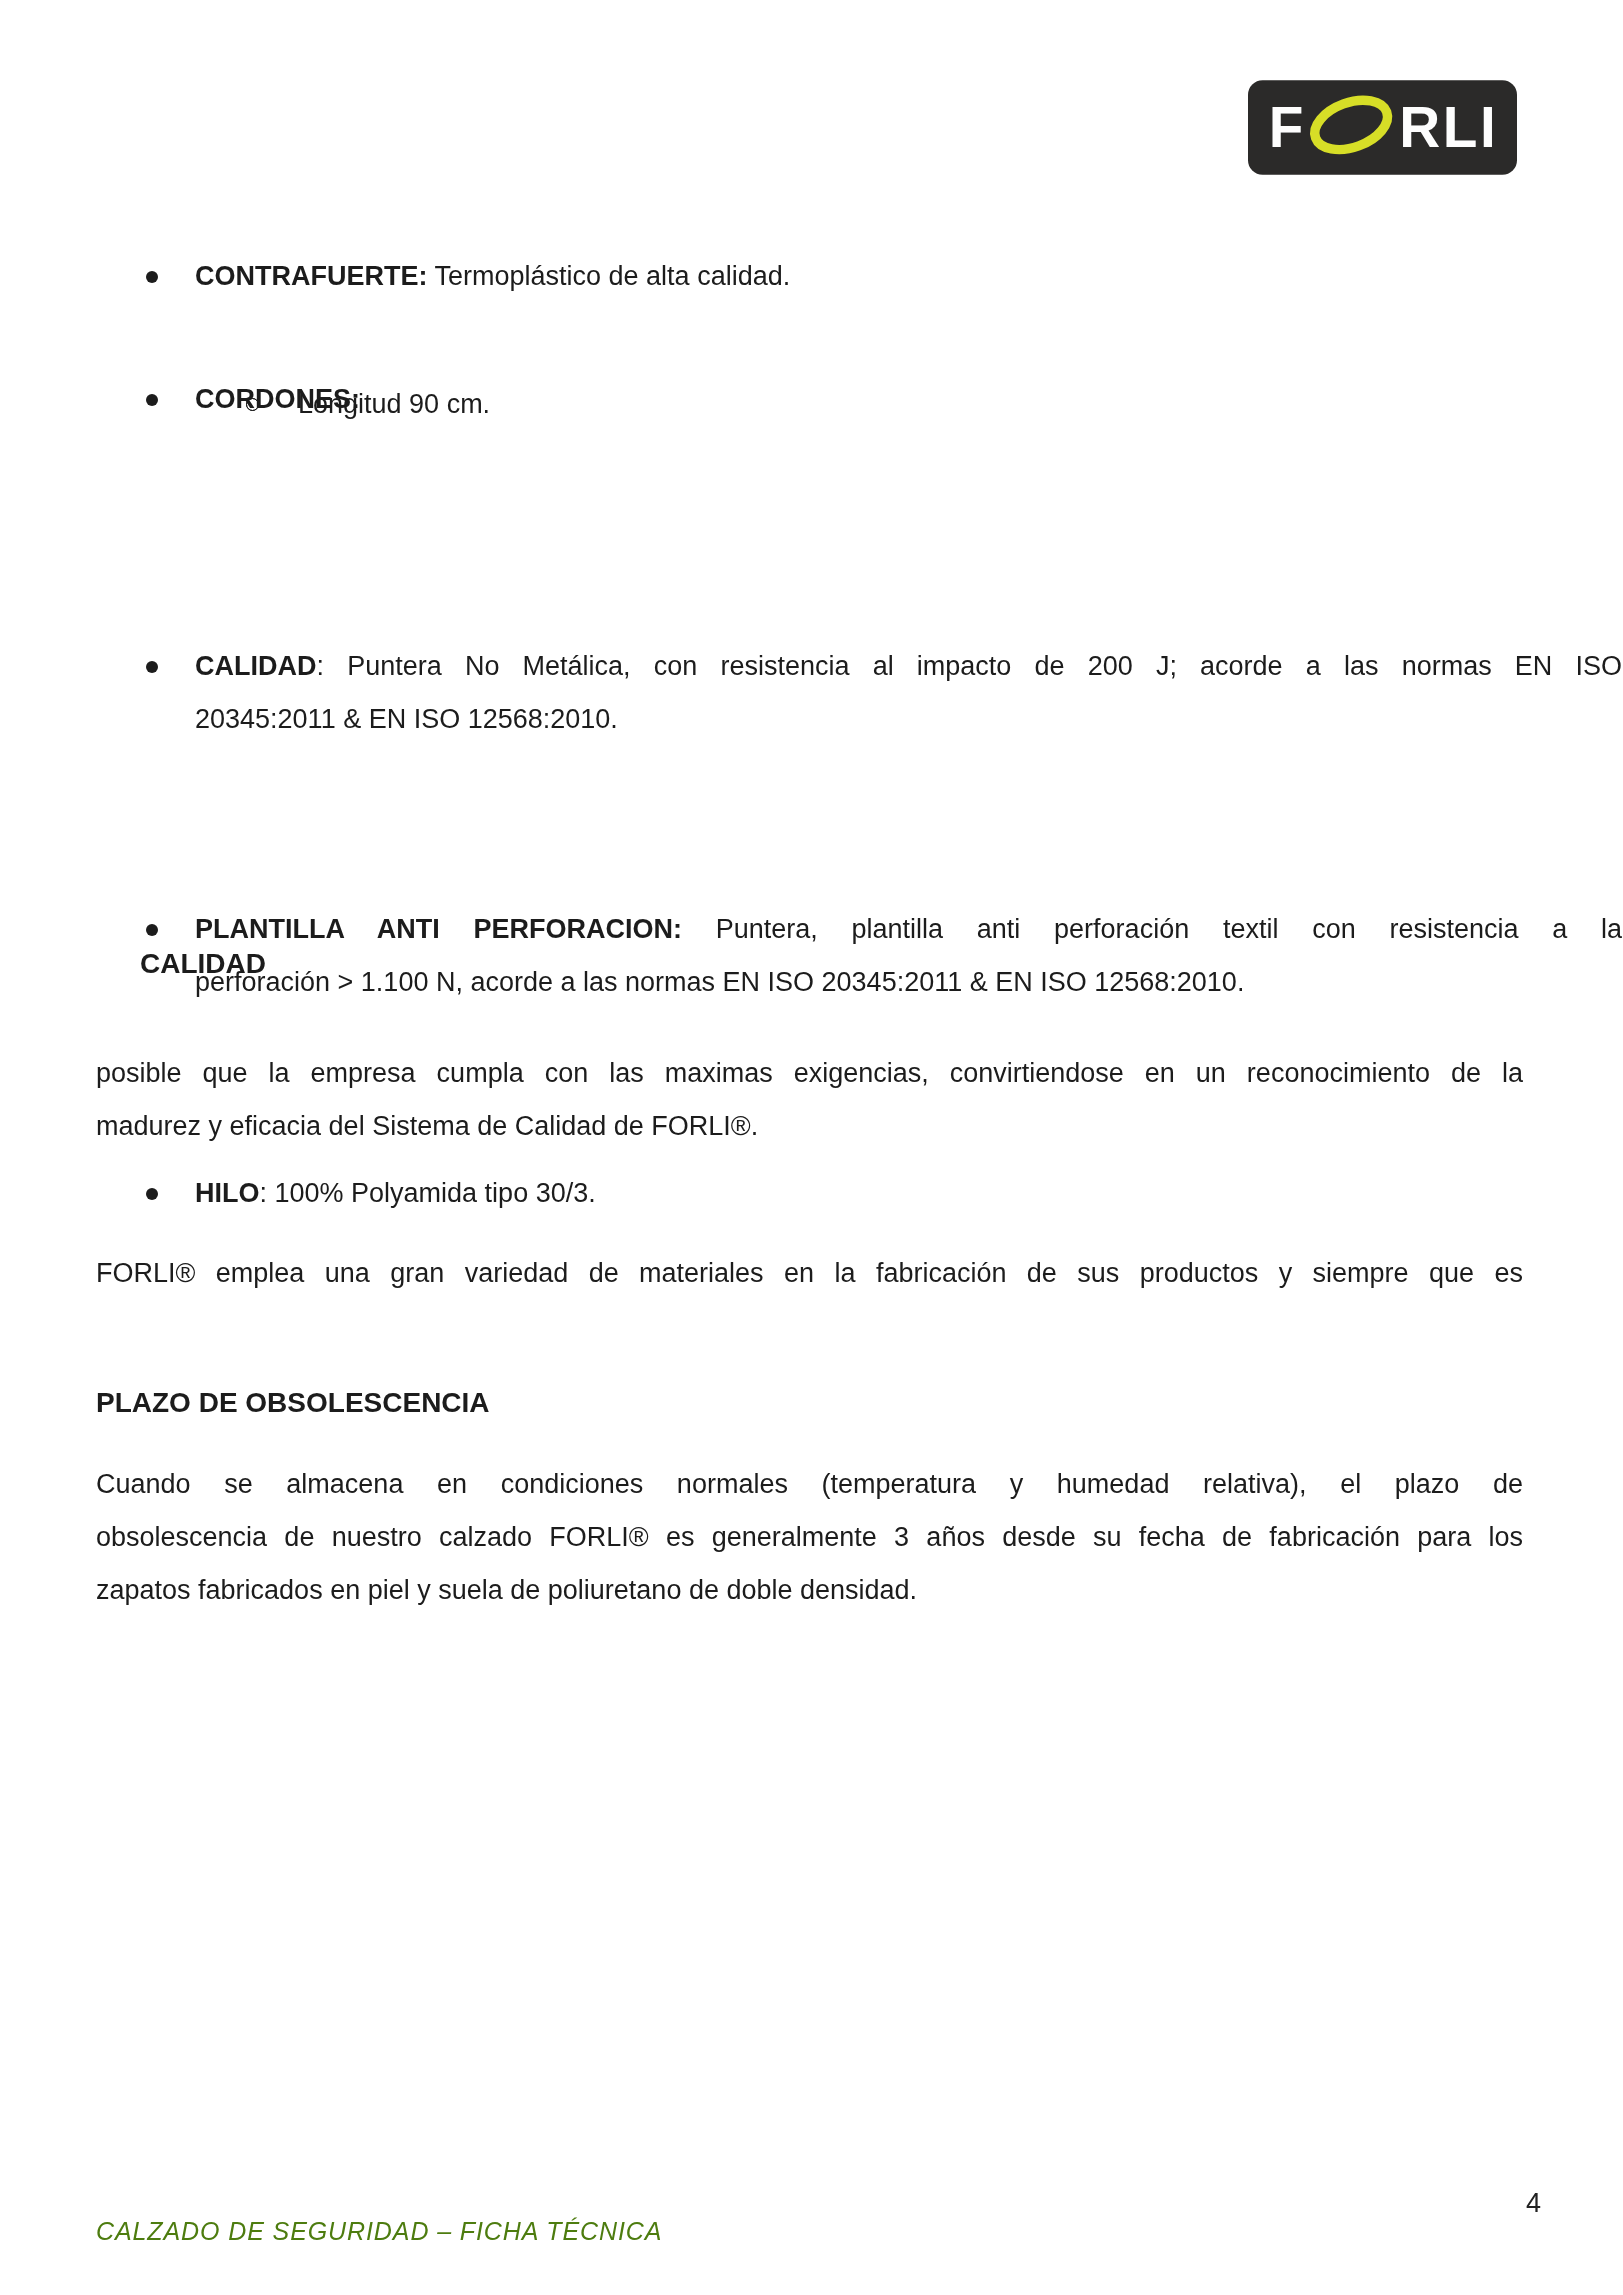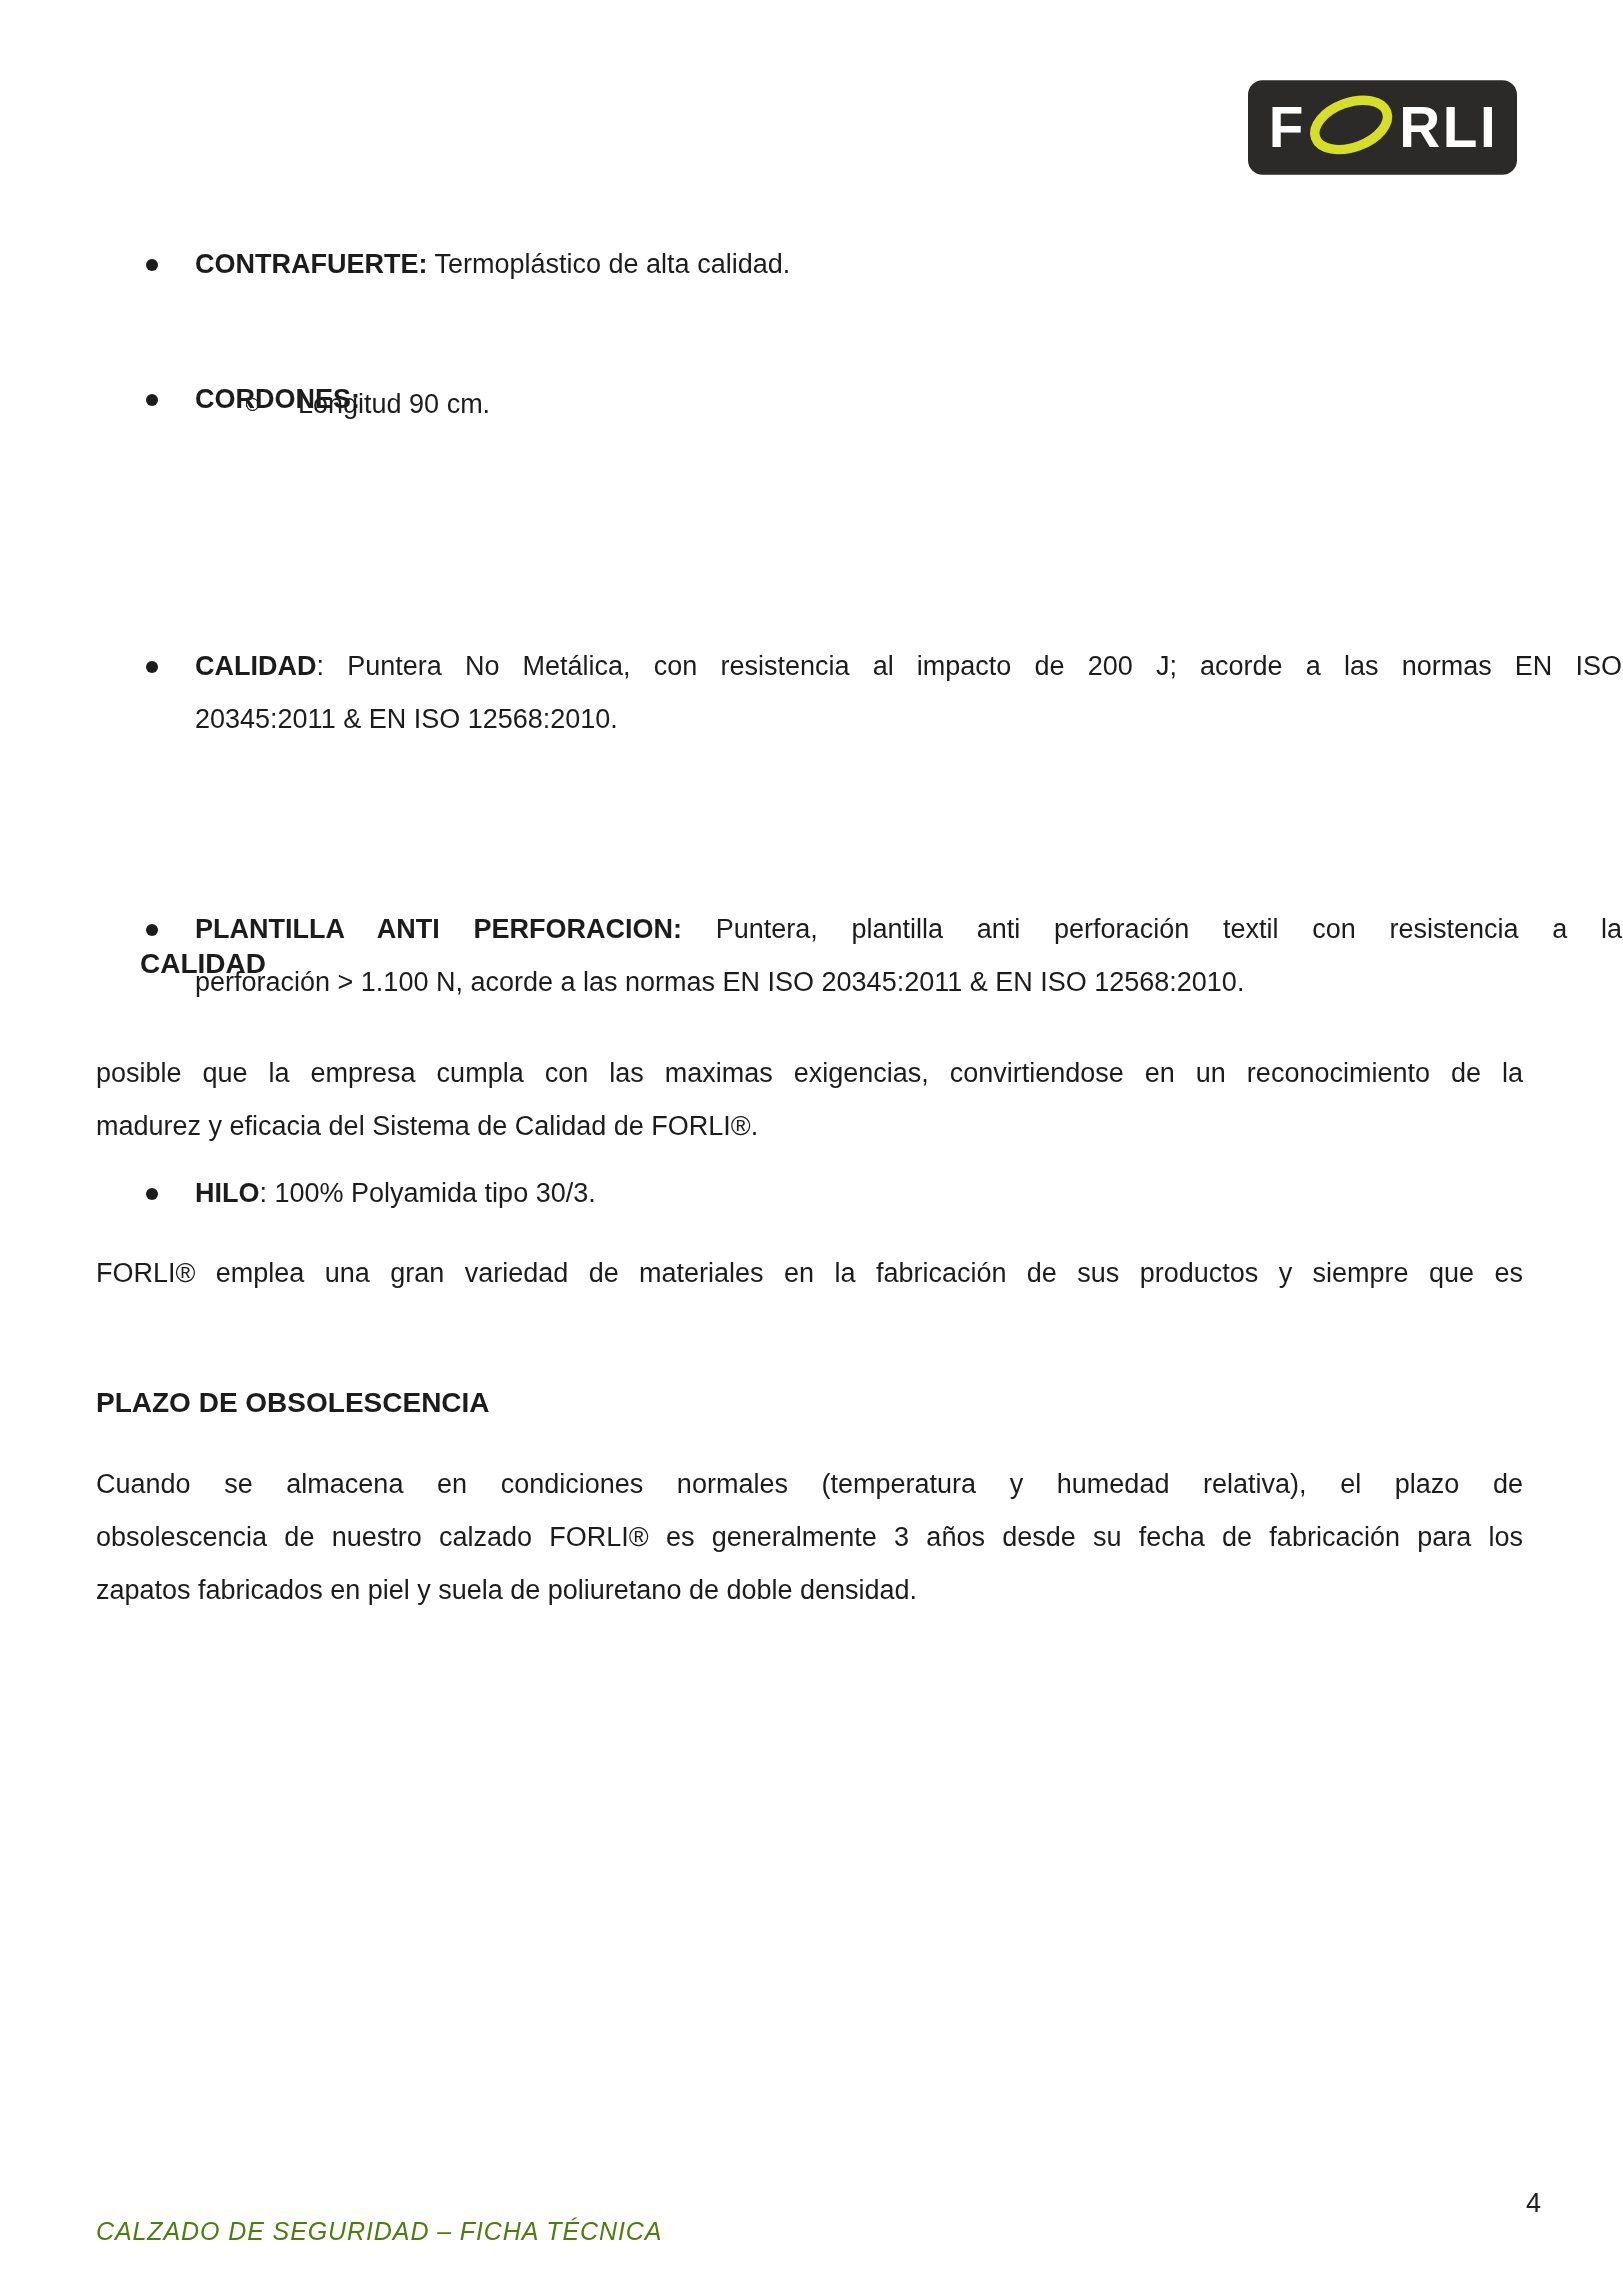--- a/index.html
+++ b/index.html
@@ -26,21 +26,21 @@
     <svg width="269" height="95" viewBox="0 0 313 110">
       <rect x="0" y="0" width="313" height="110" rx="17" fill="#2b2a29"></rect>
       <text x="24" y="78" font-size="66" font-weight="bold" font-family="Liberation Sans, DejaVu Sans, sans-serif" fill="#fdfdfd">F</text>
       <g transform="rotate(-20 120 52)">
         <ellipse cx="120" cy="52" rx="44" ry="26" fill="none" stroke-width="11" stroke="#d7de27"></ellipse>
       </g>
       <text x="176" y="78" font-size="66" font-weight="bold" letter-spacing="3" font-family="Liberation Sans, DejaVu Sans, sans-serif" fill="#fdfdfd">RLI</text>
     </svg>
   </div>
 
-  <div class="blk li1" style="top:238px;">
+  <div class="blk li1" style="top:250px;">
     <span class="dot"></span>
     <div><b class="b">CONTRAFUERTE:</b><span> Termoplástico de alta calidad.</span></div>
   </div>
 
   <div class="blk li1" style="top:320px;">
     <span class="dot"></span>
     <div><b class="b">CORDONES:</b></div>
   </div>
 
   <div class="blk" style="top:378px;">

